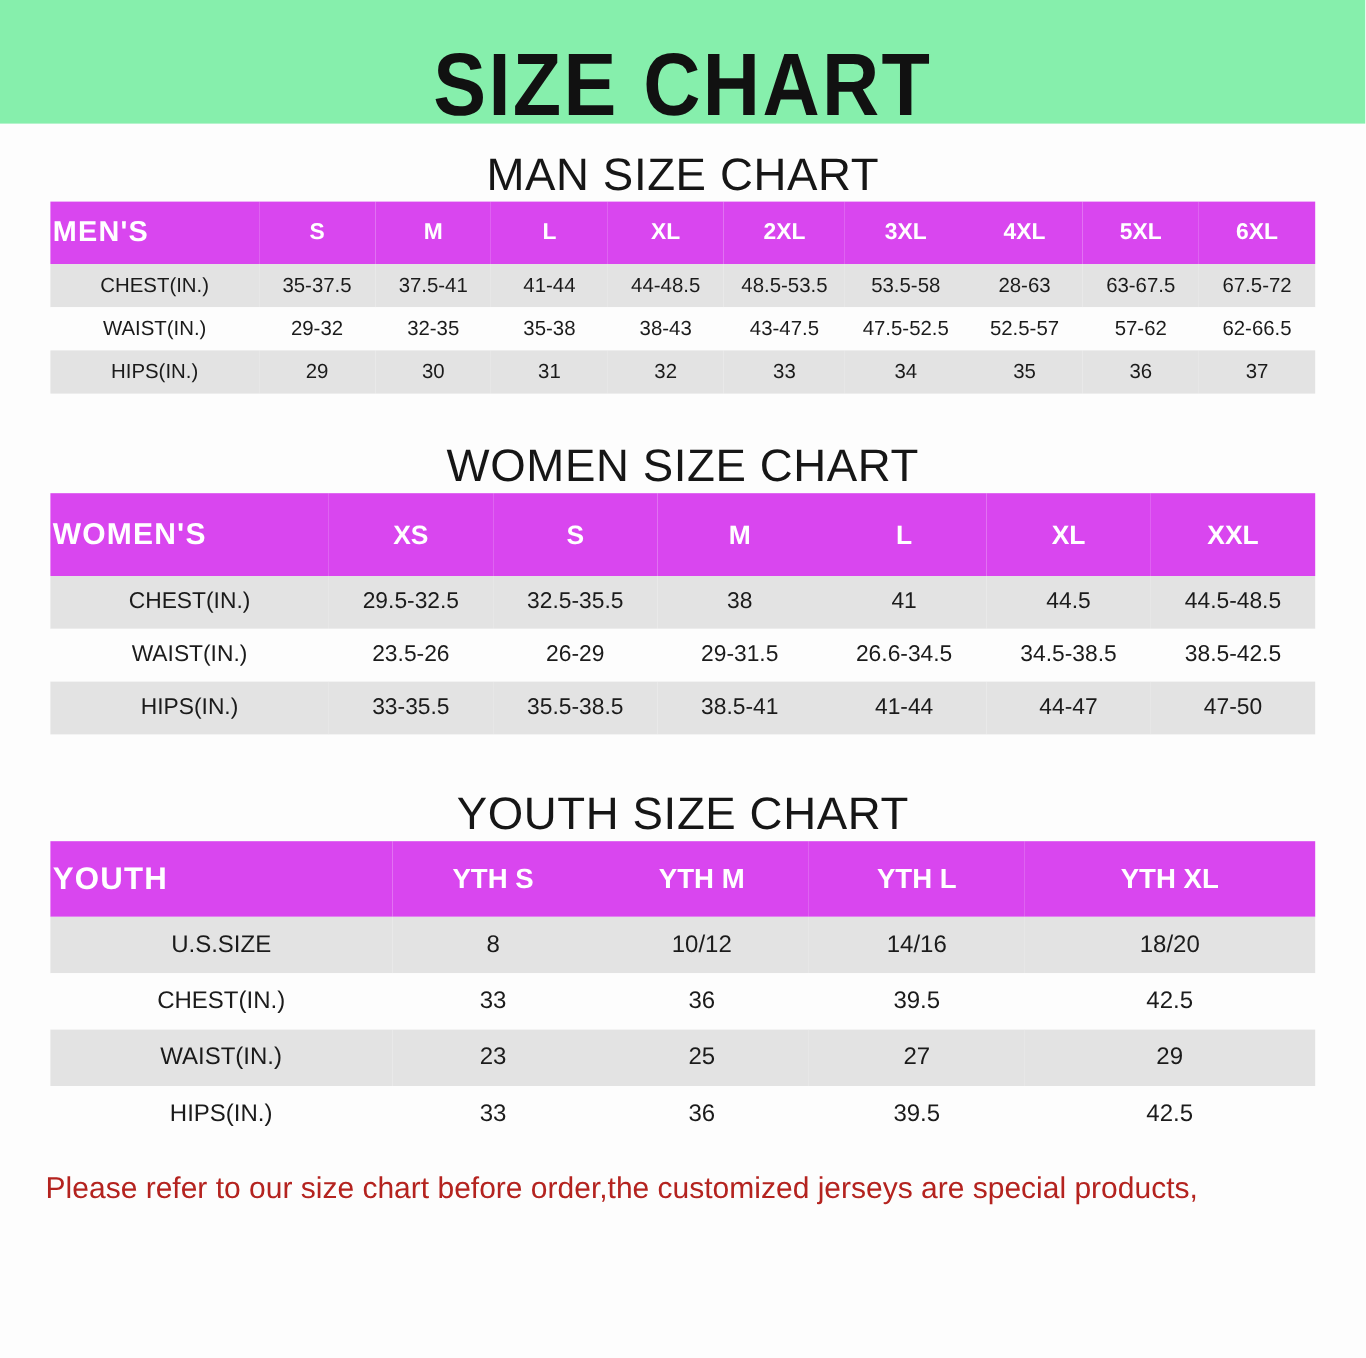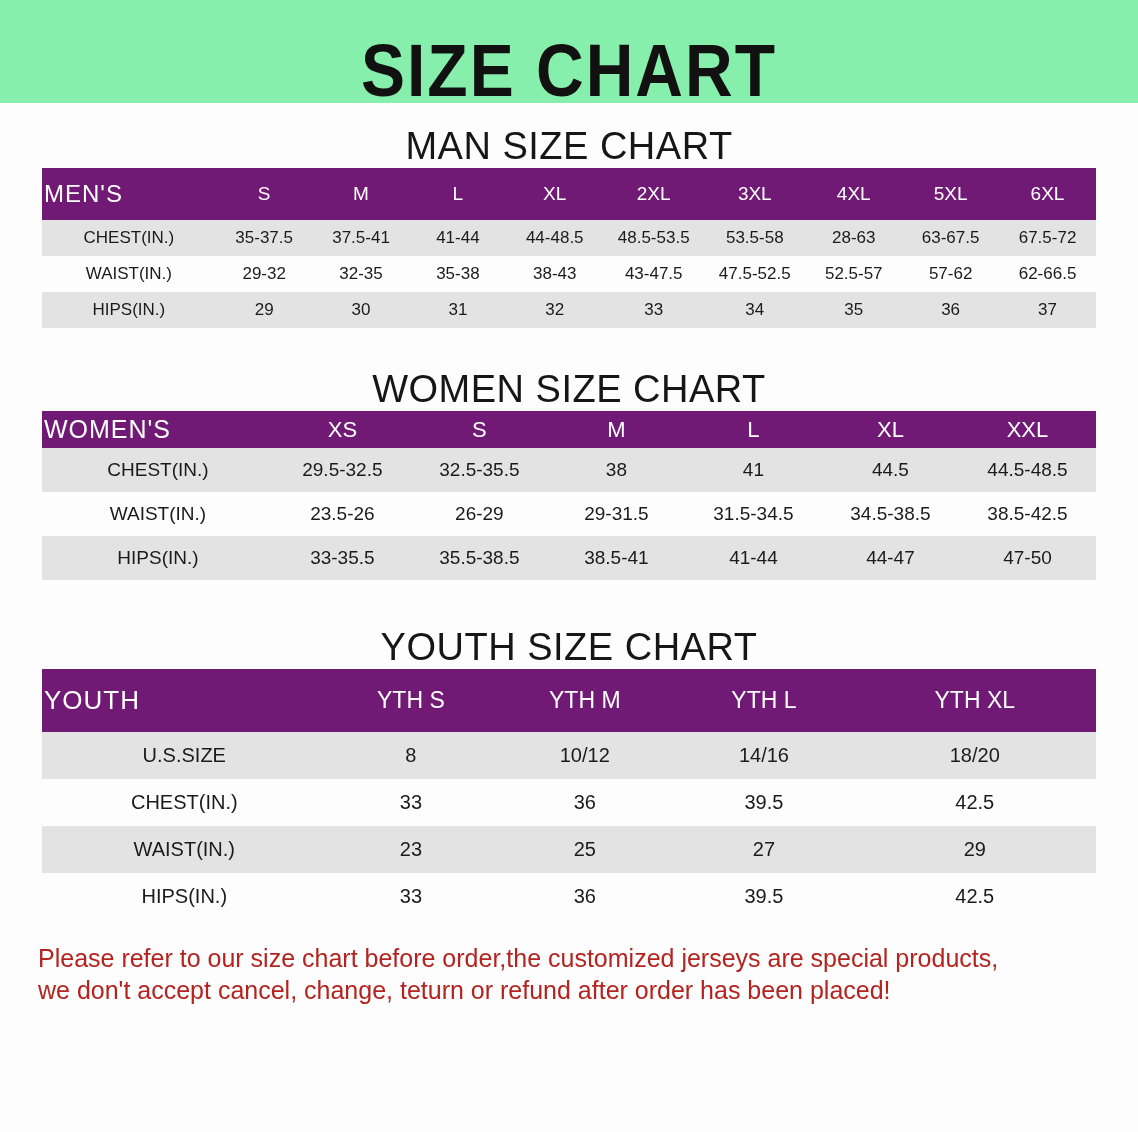--- a/index.html
+++ b/index.html
@@ -48,23 +48,23 @@
   .h-youth { font-size: 38px; margin-top: 46px; margin-bottom: 0; }
 
   
   .tbl-wrap { padding: 0 42px; }
   table {
     width: 100%;
     border-collapse: collapse;
     table-layout: fixed;
   }
   thead th {
-    background: #701a75;
+    background: #d946ef;
     color: #ffffff;
-    font-weight: normal;
+    font-weight: bold;
     text-align: center;
     padding: 10px 2px;
   }
   thead th.lead {
     text-align: left;
     padding-left: 16px;
     letter-spacing: 1px;
   }
   tbody td {
     text-align: center;
@@ -76,21 +76,21 @@
   tbody tr.alt td { background: #e3e3e3; }
   tbody tr.plain td { background: #fdfdfd; }
 
   
   .men thead th { font-size: 19px; padding: 12px 2px; }
   .men thead th.lead { font-size: 24px; }
   .men tbody td { font-size: 17px; padding: 8px 2px; }
   .men tbody td.lead { font-size: 17px; }
 
   
-  .women thead th { font-size: 22px; padding: 4px 2px; }
+  .women thead th { font-size: 22px; padding: 20px 2px; }
   .women thead th.lead { font-size: 25px; }
   .women tbody td { font-size: 19px; padding: 11px 2px; }
 
   
   .youth thead th { font-size: 23px; padding: 16px 2px; }
   .youth thead th.lead { font-size: 26px; }
   .youth tbody td { font-size: 20px; padding: 12px 12px; }
 
   
   .note {
@@ -213,21 +213,21 @@
           <td>38</td>
           <td>41</td>
           <td>44.5</td>
           <td>44.5-48.5</td>
         </tr>
         <tr class="plain">
           <td class="lead">WAIST(IN.)</td>
           <td>23.5-26</td>
           <td>26-29</td>
           <td>29-31.5</td>
-          <td>31.5-34.5</td>
+          <td>26.6-34.5</td>
           <td>34.5-38.5</td>
           <td>38.5-42.5</td>
         </tr>
         <tr class="alt">
           <td class="lead">HIPS(IN.)</td>
           <td>33-35.5</td>
           <td>35.5-38.5</td>
           <td>38.5-41</td>
           <td>41-44</td>
           <td>44-47</td>
@@ -284,16 +284,15 @@
           <td>36</td>
           <td>39.5</td>
           <td>42.5</td>
         </tr>
       </tbody>
     </table>
   </div>
 
   <div class="note">
     <span class="note-line">Please refer to our size chart before order,the customized jerseys are special products,</span>
-    <span class="note-line note-line2">we don't accept cancel, change, teturn or refund after order has been placed!</span>
   </div>
 
 </div>
 
 </body></html>

